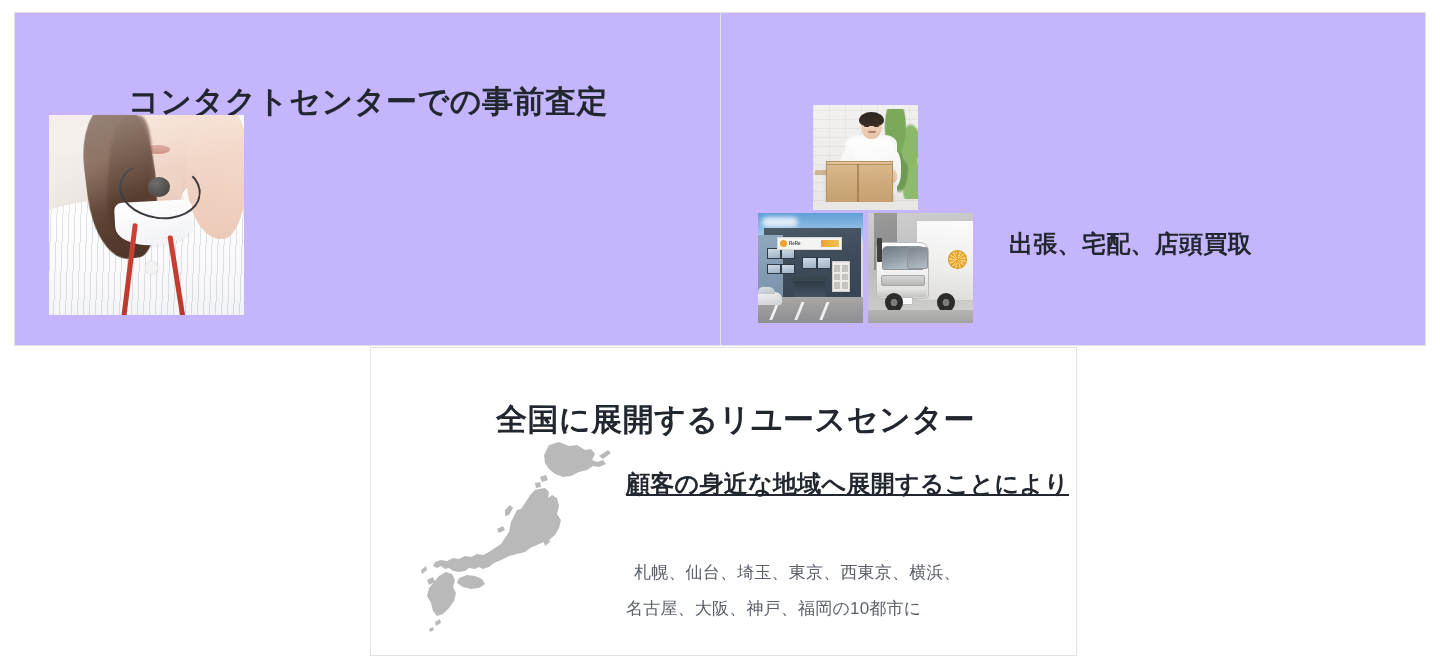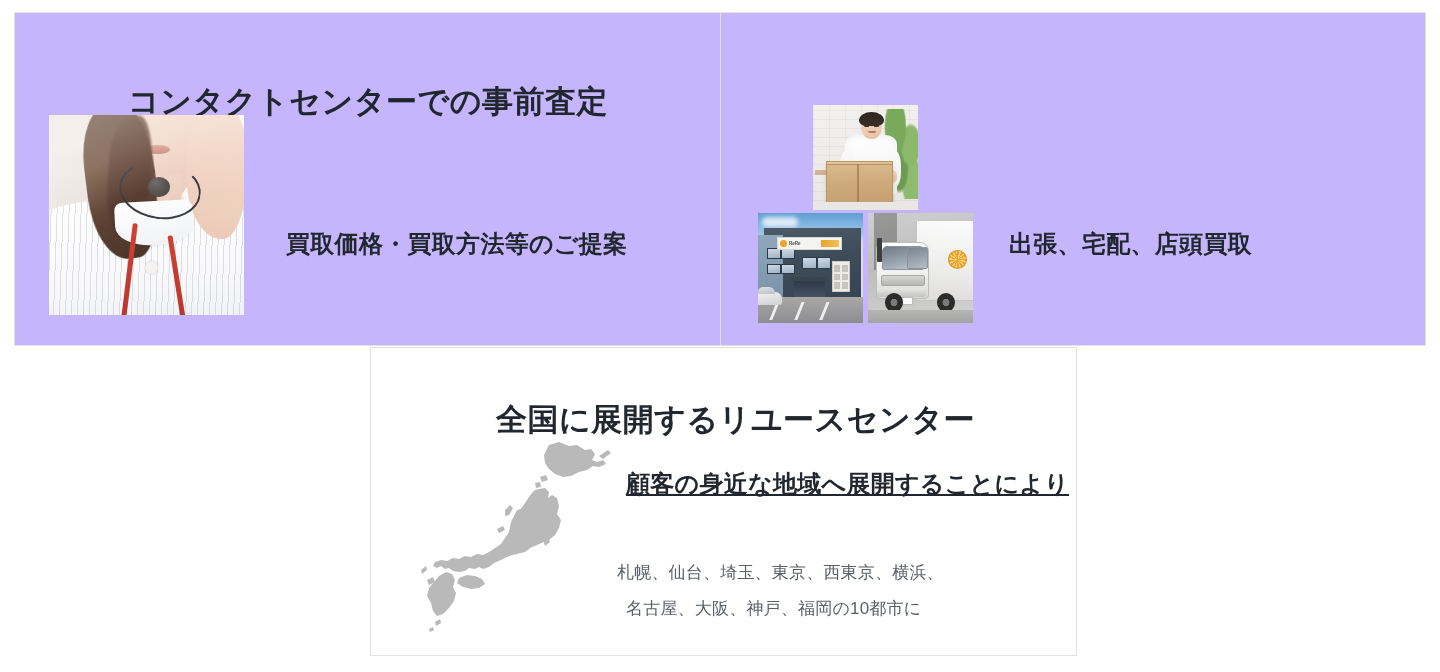--- a/index.html
+++ b/index.html
@@ -490,21 +490,20 @@
       <div class="op-hand"></div>
       <div class="op-collar"></div>
       <div class="op-headset-band"></div>
       <div class="op-mic"></div>
       <div class="op-lanyard"></div>
       <div class="op-lanyard2"></div>
       <div class="op-button"></div>
       <div class="op-sheen"></div>
     </div>
 
-    <p class="body-text" style="left:271px; top:190px;">買取価格・買取方法等のご提案</p>
   </section>
 
   <section class="panel" id="panel-channels">
 
 
     <div class="photo" id="photo-delivery">
       <div class="dm-bg"></div>
       <div class="dm-plant"></div>
       <div class="dm-shelf"></div>
       <div class="dm-shirt"></div>
@@ -618,17 +617,17 @@
           <path d="M26 186 L31 183 L32 187 L27 190 Z"></path>
           <path d="M20 193 L24 191 L25 194 L21 196 Z"></path>
 
           <path d="M88 93 L94 90 L96 94 L90 97 Z"></path>
         </g>
       </svg>
     </div>
 
     <p class="body-text" style="left:255px; top:95px;text-decoration:underline;">顧客の身近な地域へ展開することにより</p>
 
-    <p class="sub-text" style="left:246px; top:192px;">札幌、仙台、埼玉、東京、西東京、横浜、</p>
+    <p class="sub-text" style="left:263px; top:192px;">札幌、仙台、埼玉、東京、西東京、横浜、</p>
     <p class="sub-text" style="left:255px; top:228px;">名古屋、大阪、神戸、福岡の10都市に</p>
   </section>
 
 </div>
 
 </body></html>

